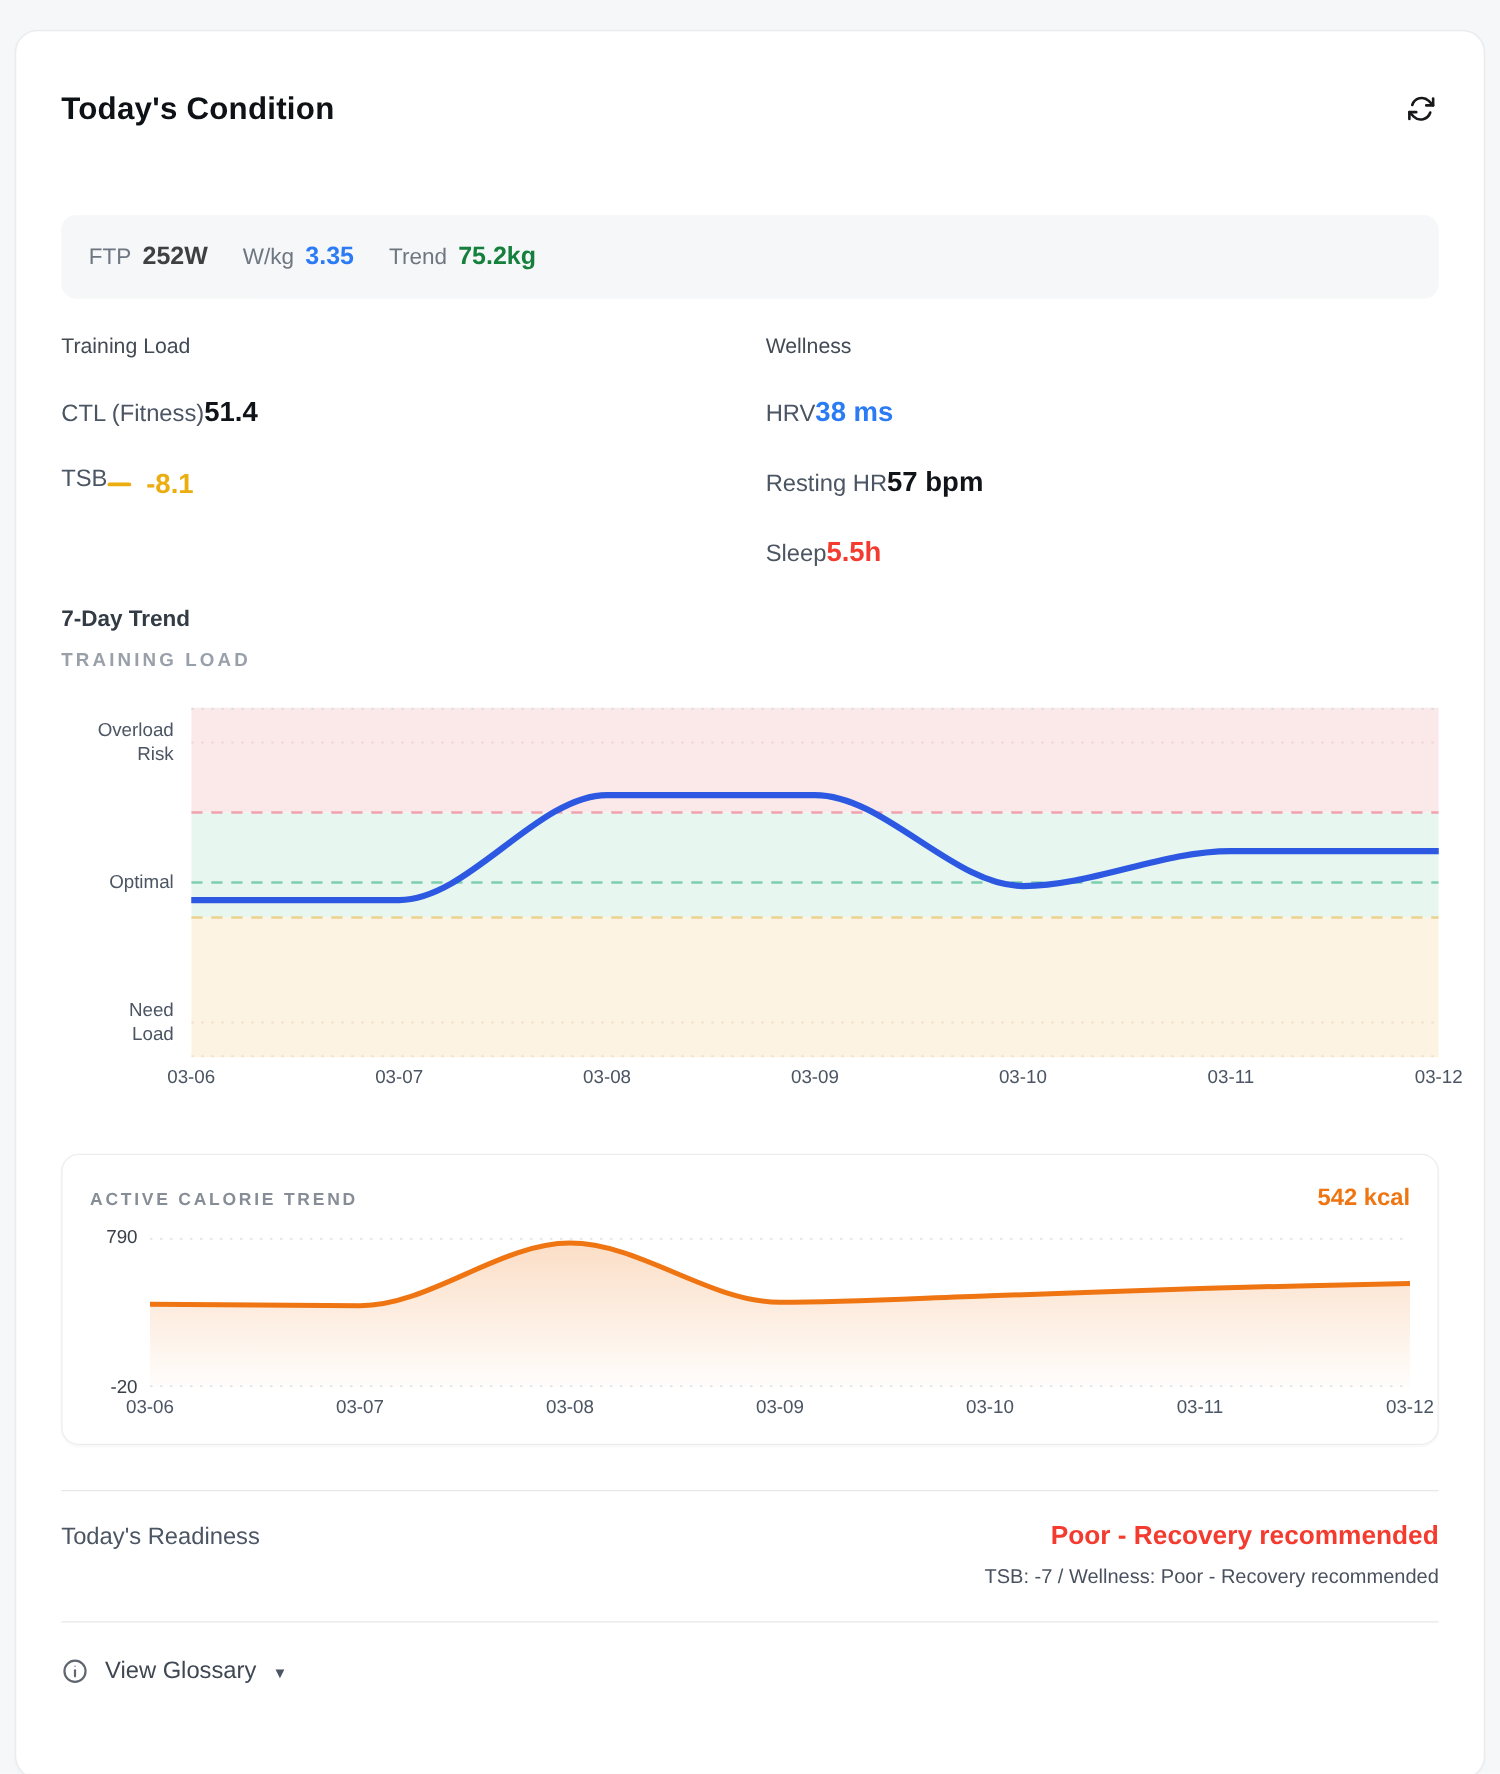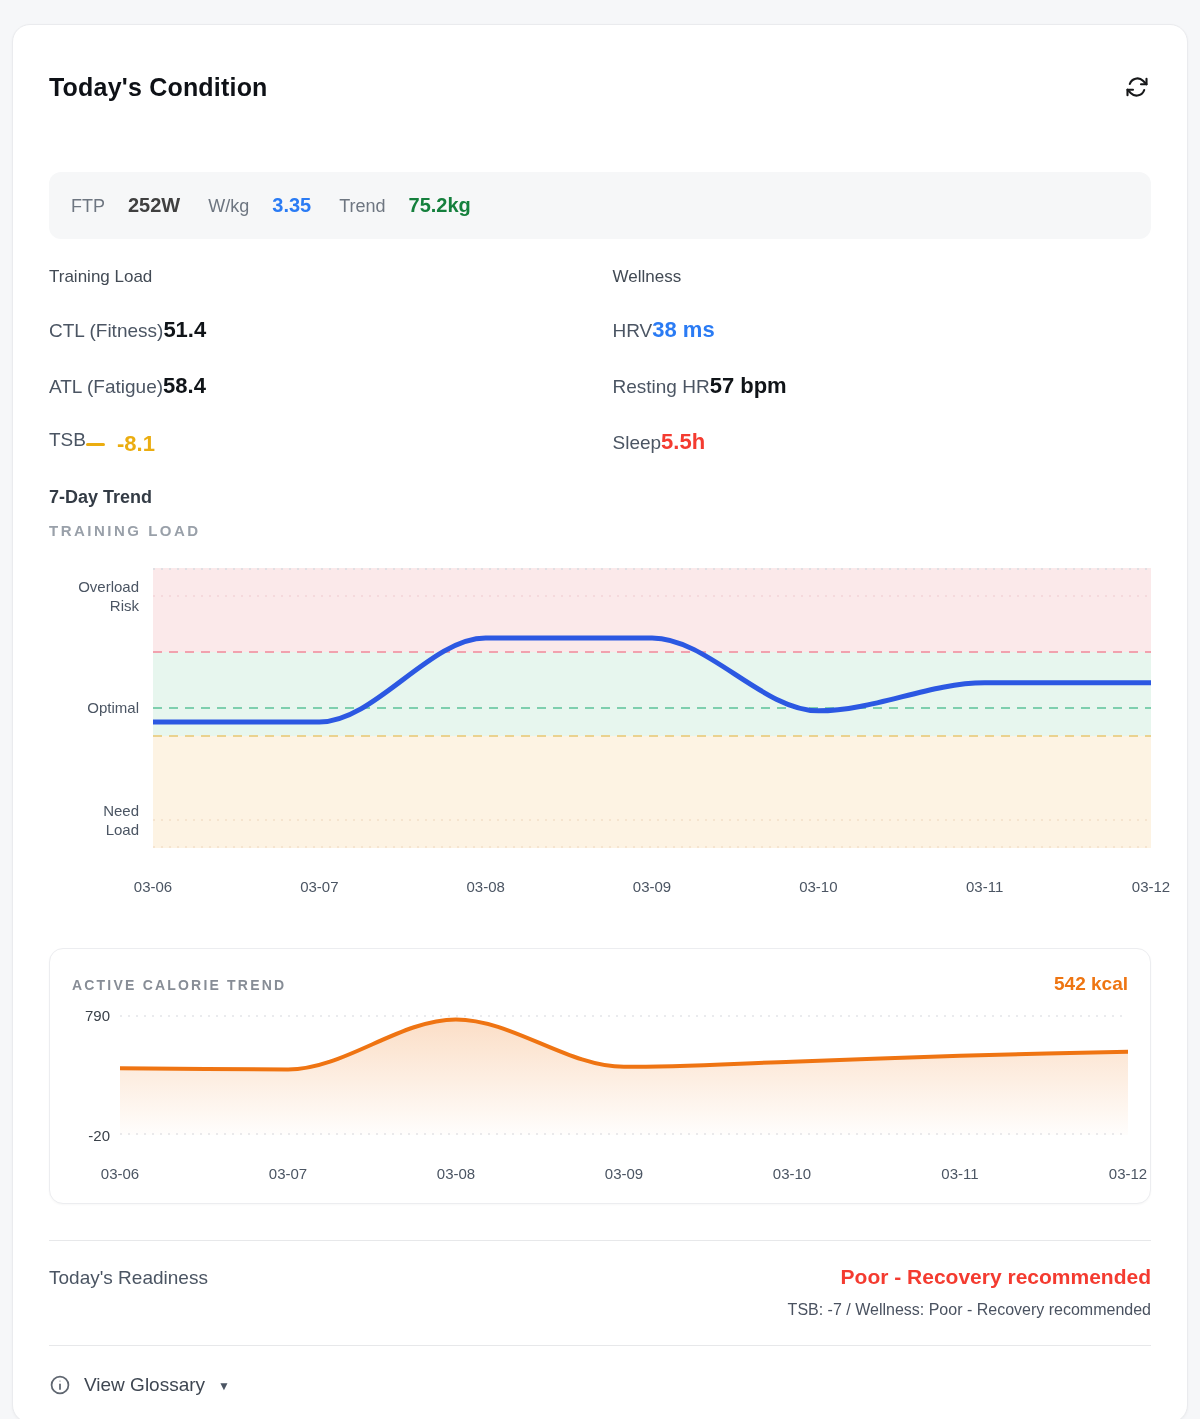--- a/index.html
+++ b/index.html
@@ -14,21 +14,21 @@
   
   .card-header { display: flex; justify-content: space-between; align-items: flex-start; }
   .title { font-size: 25px; font-weight: 700; color: #0E1116; letter-spacing: .2px; }
   .refresh-btn { background: none; border: none; cursor: pointer; padding: 2px; color: #17181A; }
   .refresh-btn svg { width: 24px; height: 24px; display: block; }
   
   .stats-bar {
     margin-top: 70px; height: 67px; background: #F6F7F8; border-radius: 12px;
     display: flex; align-items: center; padding: 0 22px; gap: 28px;
   }
-  .stat-group { display: flex; align-items: baseline; gap: 23px; }
+  .stat-group { display: flex; align-items: baseline; gap: 9px; }
   .stat-label { font-size: 18px; color: #6E7681; }
   .stat-value { font-size: 20px; font-weight: 700; color: #101418; }
   
   .metrics-grid { margin-top: 28px; display: grid; grid-template-columns: 1fr 1fr; column-gap: 25px; }
   .col-header { font-size: 17px; font-weight: 500; color: #424A54; }
   .metric-row { display: flex; justify-content: flex-start; align-items: baseline; margin-top: 30px; }
   .m-label { font-size: 19px; color: #4B5563; }
   .m-value { font-size: 22px; font-weight: 700; color: #101418; display: inline-flex; align-items: center; }
   .dash-icon { display: inline-block; width: 19px; height: 3.5px; border-radius: 2px; background: currentColor; margin-right: 12px; }
   
@@ -38,21 +38,21 @@
   .chart-row { display: flex; }
   .ygutter { width: 104px; position: relative; flex: none; }
   .zone-label { position: absolute; right: 14px; transform: translateY(-50%); text-align: right;
                 font-size: 15px; color: #4B5563; line-height: 1.28; white-space: nowrap; }
   .ytick { position: absolute; right: 10px; transform: translateY(-50%); font-size: 15px; color: #3A4149; }
   .plot { flex: 1 1 auto; min-width: 0; }
   .plot svg { width: 100%; display: block; }
   #c1-svg { height: 280px; }
   #c2-svg { height: 120px; }
   .xlabels-row { display: flex; margin-top: 5px; }
-  .xlabels { flex: 1 1 auto; position: relative; height: 22px; margin-top: 23px; }
+  .xlabels { flex: 1 1 auto; position: relative; height: 22px; }
   .tick-x { position: absolute; transform: translateX(-50%); font-size: 15px; color: #4B5563; white-space: nowrap; top: 2px; }
   
   .calorie-card {
     margin-top: 50px; border: 1px solid #ECEDF0; border-radius: 14px;
     background: #FFFFFF; box-shadow: 0 1px 2px rgba(20,24,34,0.03);
     padding: 24px 22px 18px 22px;
   }
   .calorie-head { display: flex; justify-content: space-between; align-items: baseline; }
   .calorie-title { font-size: 14px; font-weight: 700; letter-spacing: 2.2px; color: #878D96; }
   .calorie-badge { font-size: 19px; font-weight: 700; }
@@ -104,24 +104,20 @@
         <span class="stat-value" style="color: #15803d;">75.2kg</span>
       </div>
     </div>
 
     <div class="metrics-grid">
       <div class="col">
         <div class="col-header">Training Load</div>
         <div class="metric-row">
           <span class="m-label">CTL (Fitness)</span>
           <span class="m-value" style="color: rgb(16, 20, 24);">51.4</span>
-        </div>
-        <div class="metric-row">
-          <span class="m-label">ATL (Fatigue)</span>
-          <span class="m-value" style="color: rgb(16, 20, 24);">58.4</span>
         </div>
         <div class="metric-row">
           <span class="m-label">TSB</span>
           <span class="m-value" style="color: rgb(235, 173, 16);">
             <span class="dash-icon"></span>
             <span>-8.1</span>
           </span>
         </div>
       </div>
       <div class="col">

